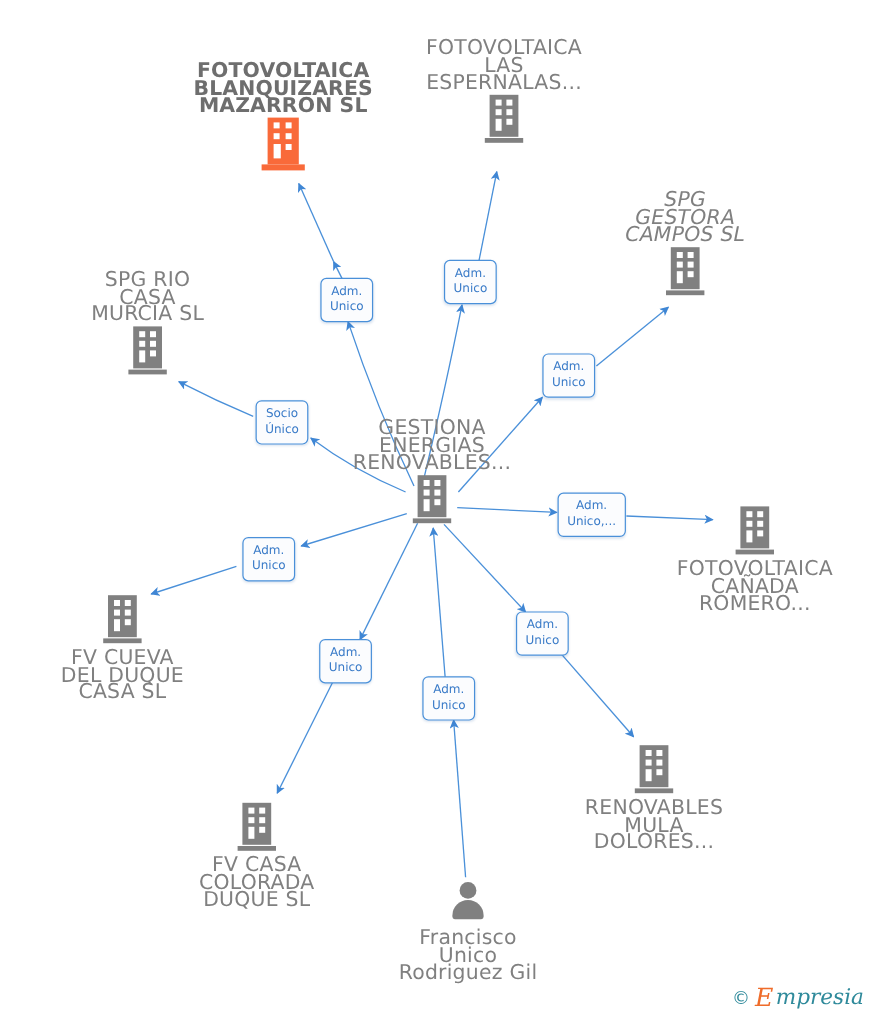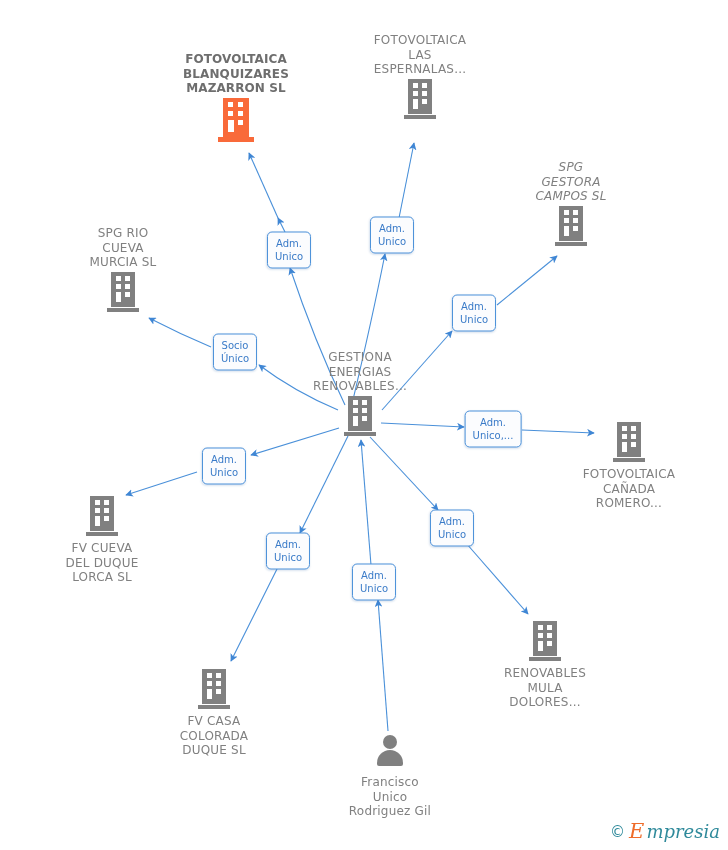--- a/index.html
+++ b/index.html
@@ -13,21 +13,21 @@
   #canvas{position:absolute;left:0;top:0;width:728px;height:850px;}
   svg.edges{position:absolute;left:0;top:0;width:728px;height:850px;pointer-events:none;}
 
   
   .node{
     position:absolute;
     width:150px;
     margin-left:-75px;           
     text-align:center;
     color:#808080;
-    font-size:12px;
+    font-size:17px;
     line-height:14.5px;
     letter-spacing:.2px;
   }
   .node .ntitle{white-space:pre-line;}
   .node.hi .ntitle{color:#6e6e6e;font-weight:bold;letter-spacing:.1px;}
   .node .glyph{display:block;height:42px;}
   .node.labeltop .ntitle{margin-bottom:2px;}
   .node.labelbot .ntitle{margin-top:3px;}
 
   
@@ -176,21 +176,21 @@
         <i class="w" style="left:9px;top:12px"></i><i class="w" style="left:18px;top:12px"></i>
         <i class="w" style="left:18px;top:20px"></i>
         <i class="door" style="left:9px;top:20px;"></i>
         <i class="base"></i>
       </span>
     </div>
   </div>
 
   <div class="node labeltop" style="left:123px;top:226px;">
     <div class="ntitle">SPG RIO
-CUEVA
+CASA
 MURCIA  SL</div>
     <div class="glyph">
       <span class="bldg">
         <i class="body"></i>
         <i class="w" style="left:9px;top:4px"></i><i class="w" style="left:18px;top:4px"></i>
         <i class="w" style="left:9px;top:12px"></i><i class="w" style="left:18px;top:12px"></i>
         <i class="w" style="left:18px;top:20px"></i>
         <i class="door" style="left:9px;top:20px;"></i>
         <i class="base"></i>
       </span>
@@ -235,21 +235,21 @@
         <i class="body"></i>
         <i class="w" style="left:9px;top:4px"></i><i class="w" style="left:18px;top:4px"></i>
         <i class="w" style="left:9px;top:12px"></i><i class="w" style="left:18px;top:12px"></i>
         <i class="w" style="left:18px;top:20px"></i>
         <i class="door" style="left:9px;top:20px;"></i>
         <i class="base"></i>
       </span>
     </div>
     <div class="ntitle">FV CUEVA
 DEL DUQUE
-LORCA SL</div>
+CASA SL</div>
   </div>
 
   <div class="node labelbot" style="left:545px;top:621px;">
     <div class="glyph">
       <span class="bldg">
         <i class="body"></i>
         <i class="w" style="left:9px;top:4px"></i><i class="w" style="left:18px;top:4px"></i>
         <i class="w" style="left:9px;top:12px"></i><i class="w" style="left:18px;top:12px"></i>
         <i class="w" style="left:18px;top:20px"></i>
         <i class="door" style="left:9px;top:20px;"></i>

